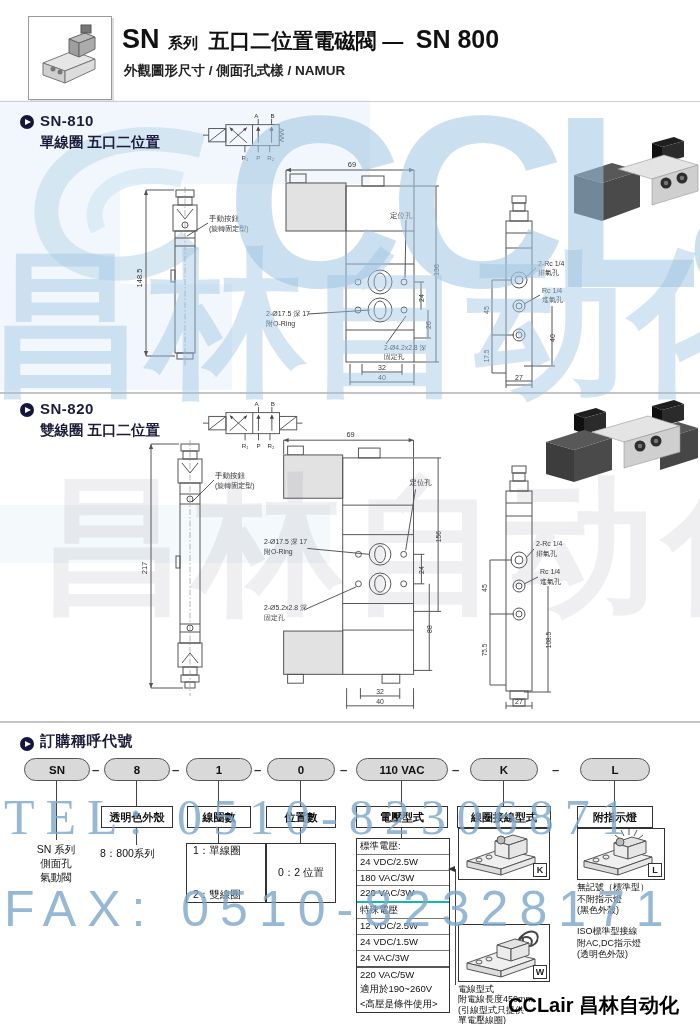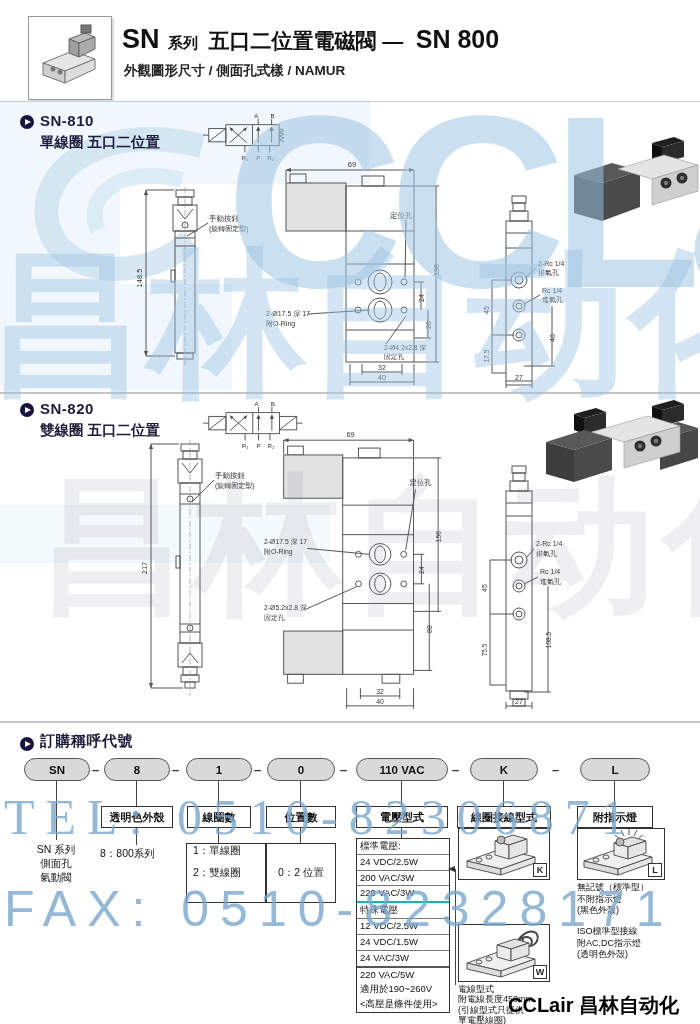--- a/index.html
+++ b/index.html
@@ -486,33 +486,33 @@
   <div class="vline" style="left:614px;top:826px;height:2px"></div>
 
   <div class="sec" style="left:18px;top:842px;width:76px;text-align:center;font-size:10.5px;line-height:1.35;color:#111">
     <div>SN 系列</div>
     <div>側面孔</div>
     <div>氣動閥</div>
   </div>
 
   <div class="sec" style="left:100px;top:847px;font-size:10.5px;color:#111">8：800系列</div>
 
-  <div class="obox" style="left:186px;top:843px;width:66px;height:58px;display:flex;flex-direction:column;justify-content:flex-start;padding:0 6px;gap:8px">
+  <div class="obox" style="left:186px;top:843px;width:66px;height:58px;display:flex;flex-direction:column;justify-content:space-between;padding:0 6px;gap:8px">
     <div style="font-size:10.5px;color:#111">1：單線圈</div>
     <div style="font-size:10.5px;color:#111">2：雙線圈</div>
   </div>
 
   <div class="obox" style="left:266px;top:843px;width:68px;height:58px;display:flex;align-items:center;justify-content:center">
     <div style="font-size:10.5px;color:#111">0：2 位置</div>
   </div>
 
   <div class="obox" style="left:356px;top:838px;width:92px">
     <div class="vrow">標準電壓:</div>
     <div class="vrow">24 VDC/2.5W</div>
-    <div class="vrow">200 VAC/3W</div>
+    <div class="vrow">180 VAC/3W</div>
     <div class="vrow" style="border-bottom:2px solid #14b8a6">220 VAC/3W</div>
     <div class="vrow">特殊電壓</div>
     <div class="vrow">12 VDC/2.5W</div>
     <div class="vrow">24 VDC/1.5W</div>
     <div class="vrow" style="border-bottom:2px solid #555">24 VAC/3W</div>
     <div class="vrow" style="border-bottom:none">220 VAC/5W</div>
     <div class="vrow" style="border-bottom:none">適用於190~260V</div>
     <div class="vrow" style="border-bottom:none">&lt;高壓是條件使用&gt;</div>
   </div>
 

